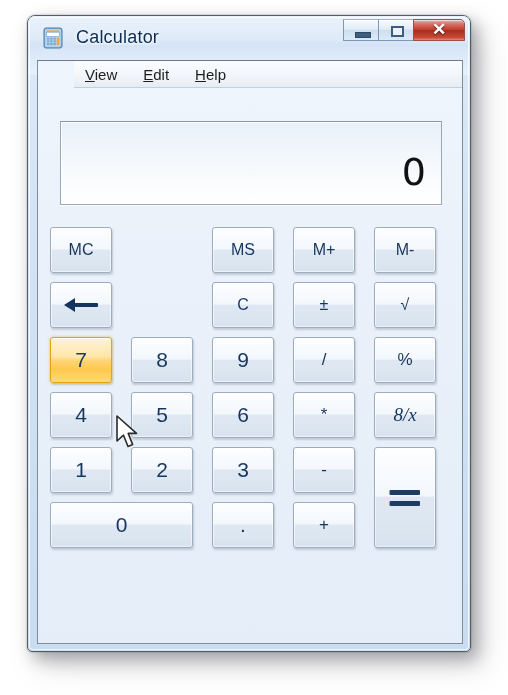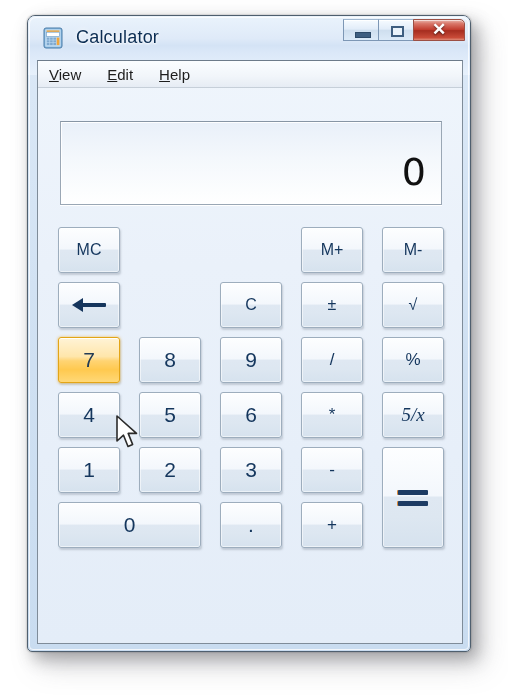--- a/index.html
+++ b/index.html
@@ -100,20 +100,21 @@
     border-top-color:#6d7b8a;
   }
 
   
   #menubar {
     height:27px;
     background: linear-gradient(to bottom, #fbfdff 0%, #f1f5fa 60%, #e6ecf4 100%);
     border-bottom:1px solid #c6cfd9;
     display:flex; align-items:center;
     padding-left:10px;
+    margin-left:36px;
   }
   .menuitem {
     font-size:15px; color:#1d1d1d;
     padding:2px 11px 2px 1px;
     margin-right:14px;
     white-space:nowrap;
   }
   .menuitem u { text-decoration:underline; }
 
   
@@ -128,21 +129,21 @@
   #display-value {
     position:absolute; right:14px; bottom:13px;
     font-size:38px; color:#111;
     font-family:"DejaVu Sans", sans-serif;
     letter-spacing:1px;
     line-height:1;
   }
 
   
   #keypad {
-    position:absolute; left:20px; top:166px;
+    position:absolute; left:12px; top:166px;
     width:353px; height:400px;padding-left:28px;
   }
   .key {
     position:absolute;
     border:1px solid #9dadbd;
     border-radius:3px;
     background: linear-gradient(to bottom,
       #fdfeff 0%, #f3f7fc 48%, #dfe8f2 50%, #dde7f1 70%, #d6e2ee 100%);
     box-shadow: inset 0 1px 0 rgba(255,255,255,.95),
                 inset 0 0 0 1px rgba(255,255,255,.55),
@@ -251,41 +252,42 @@
       </div>
     </div>
 
     <div id="display">
       <div id="display-value">0</div>
     </div>
 
     <div id="keypad">
 
       <div class="key mem" style="left:0px;   top:0px;  width:62px; height:46px;">MC</div>
+      <div class="key mem" style="left:162px; top:0px;  width:62px; height:46px;">MS</div>
       <div class="key mem" style="left:243px; top:0px;  width:62px; height:46px;">M+</div>
       <div class="key mem" style="left:324px; top:0px;  width:62px; height:46px;">M-</div>
 
       <div class="key func" style="left:0px;   top:55px; width:62px; height:46px;">
         <span class="glyph-back"></span>
       </div>
       <div class="key func" style="left:162px; top:55px; width:62px; height:46px;">C</div>
       <div class="key func" style="left:243px; top:55px; width:62px; height:46px;">±</div>
       <div class="key func" style="left:324px; top:55px; width:62px; height:46px;">√</div>
 
       <div class="key num hot" style="left:0px;   top:110px; width:62px; height:46px;">7</div>
       <div class="key num" style="left:81px;  top:110px; width:62px; height:46px;">8</div>
       <div class="key num" style="left:162px; top:110px; width:62px; height:46px;">9</div>
       <div class="key op" style="left:243px; top:110px; width:62px; height:46px;">/</div>
       <div class="key op" style="left:324px; top:110px; width:62px; height:46px;">%</div>
 
       <div class="key num" style="left:0px;   top:165px; width:62px; height:46px;">4</div>
       <div class="key num" style="left:81px;  top:165px; width:62px; height:46px;">5</div>
       <div class="key num" style="left:162px; top:165px; width:62px; height:46px;">6</div>
       <div class="key op" style="left:243px; top:165px; width:62px; height:46px;">*</div>
-      <div class="key serif" style="left:324px; top:165px; width:62px; height:46px;">5/x</div>
+      <div class="key serif" style="left:324px; top:165px; width:62px; height:46px;">8/x</div>
 
       <div class="key num" style="left:0px;   top:220px; width:62px; height:46px;">1</div>
       <div class="key num" style="left:81px;  top:220px; width:62px; height:46px;">2</div>
       <div class="key num" style="left:162px; top:220px; width:62px; height:46px;">3</div>
       <div class="key op" style="left:243px; top:220px; width:62px; height:46px;">-</div>
 
       <div class="key" style="left:324px; top:220px; width:62px; height:101px;">
         <span class="glyph-eq">
             <i></i>
             <i></i>

